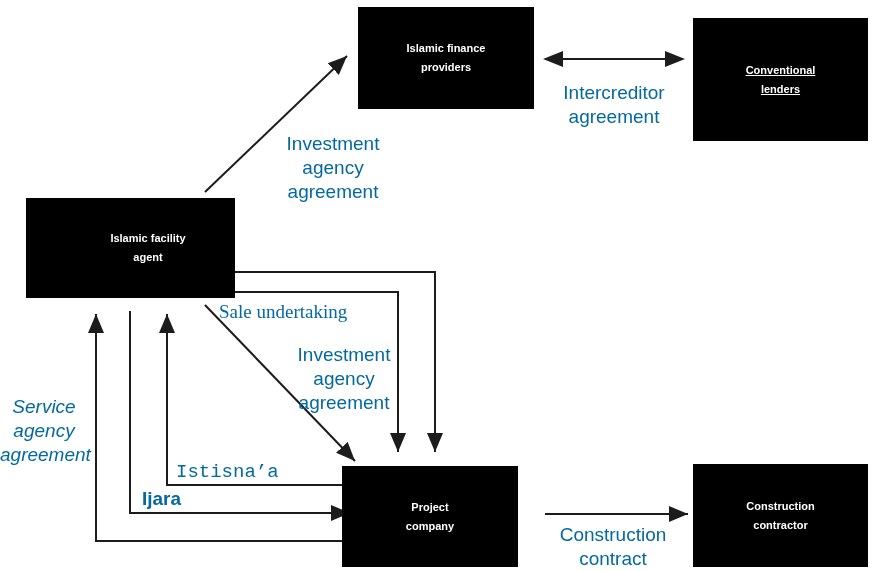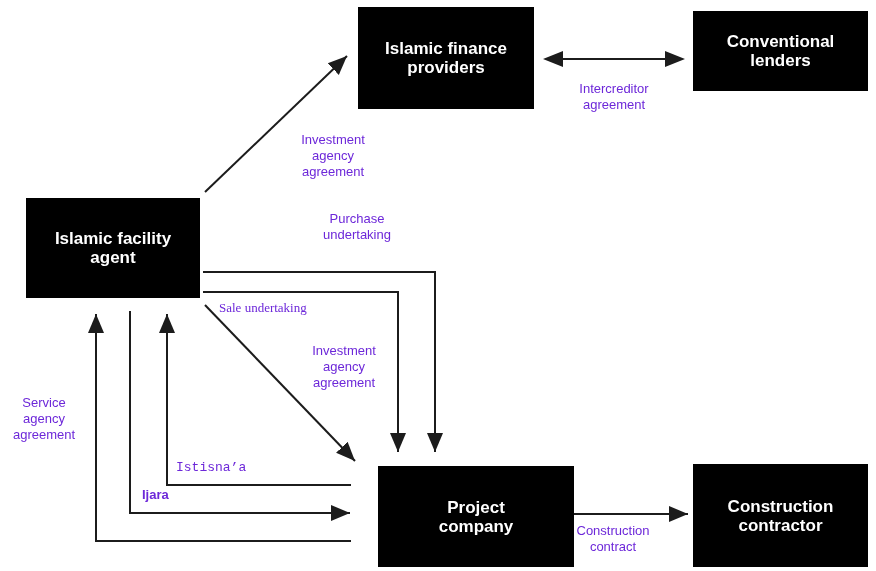--- a/index.html
+++ b/index.html
@@ -11,27 +11,27 @@
     overflow:hidden;
   }
   .canvas svg{position:absolute;left:0;top:0;}
   .node{
     position:absolute;
     background:#000000;
     color:#ffffff;
     display:flex;align-items:center;justify-content:center;
     text-align:center;
     font-weight:bold;
-    font-size:17px;line-height:19px;
+    font-size:11px;line-height:19px;
     white-space:pre-line;
   }
   .edge-label{
     position:absolute;
-    color:#6d28d9;
-    font-size:13px;line-height:16px;
+    color:#0369a1;
+    font-size:19px;line-height:24px;
     text-align:center;
     white-space:pre-line;
   }
   .edge-label.left{text-align:left;}
 </style>
 </head>
 <body>
 
 <div class="canvas">
 
@@ -79,57 +79,55 @@
     <g stroke="#1c1c1c" stroke-width="2" fill="none">
       <line x1="545" y1="514" x2="688" y2="514" marker-end="url(#ah)"></line>
     </g>
   </svg>
 
   <div class="node" style="left:358px;top:7px;width:176px;height:102px;">
     <span>Islamic finance
 providers</span>
   </div>
 
-  <div class="node" style="left:693px;top:11px;width:175px;height:80px;">
+  <div class="node" style="left:693px;top:18px;width:175px;height:123px;text-decoration:underline;">
     <span>Conventional
 lenders</span>
   </div>
 
-  <div class="node" style="left:26px;top:198px;width:174px;height:100px;">
+  <div class="node" style="left:26px;top:198px;width:174px;height:100px;padding-left:35px;">
     <span>Islamic facility
 agent</span>
   </div>
 
-  <div class="node" style="left:378px;top:466px;width:196px;height:101px;">
+  <div class="node" style="left:342px;top:466px;width:176px;height:101px;">
     <span>Project
 company</span>
   </div>
 
   <div class="node" style="left:693px;top:464px;width:175px;height:103px;">
     <span>Construction
 contractor</span>
   </div>
 
   <div class="edge-label" style="left:273px;top:132px;width:120px;">Investment
 agency
 agreement</div>
 
   <div class="edge-label" style="left:549px;top:81px;width:130px;">Intercreditor
 agreement</div>
 
-  <div class="edge-label" style="left:297px;top:211px;width:120px;">Purchase
-undertaking</div>
 
   <div class="edge-label left" style="left:219px;top:300px;width:140px;font-family:Liberation Serif, serif;">Sale undertaking</div>
 
   <div class="edge-label" style="left:284px;top:343px;width:120px;">Investment
 agency
 agreement</div>
 
-  <div class="edge-label" style="left:0px;top:395px;width:88px;">Service
+  <div class="edge-label" style="left:0px;top:395px;width:88px;font-style:italic;">Service
 agency
 agreement</div>
 
   <div class="edge-label left" style="left:176px;top:460px;width:80px;font-family:Liberation Mono, monospace;">Istisna’a</div>
 
   <div class="edge-label left" style="left:142px;top:487px;width:60px;font-weight:bold;">Ijara</div>
 
   <div class="edge-label" style="left:553px;top:523px;width:120px;">Construction
 contract</div>
 

